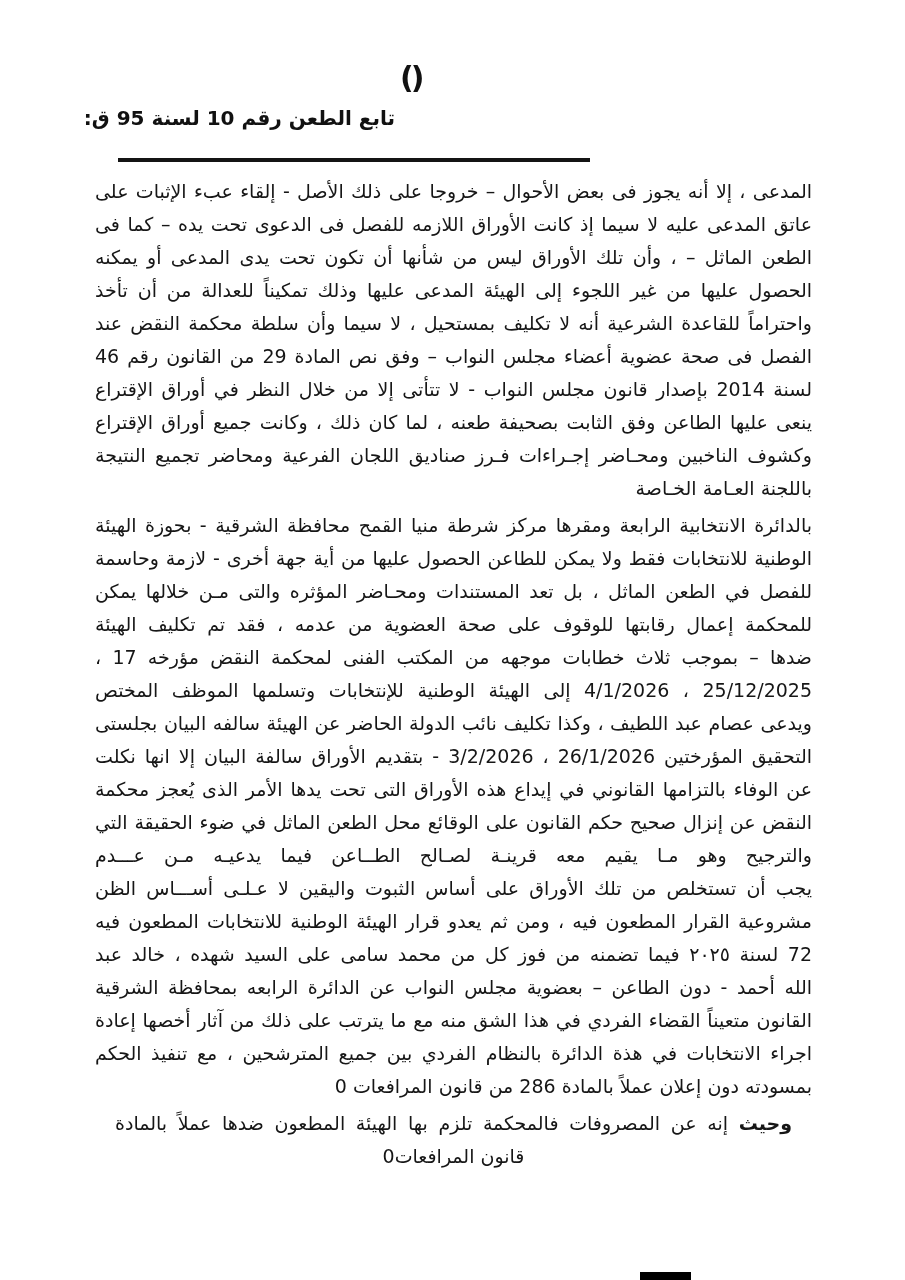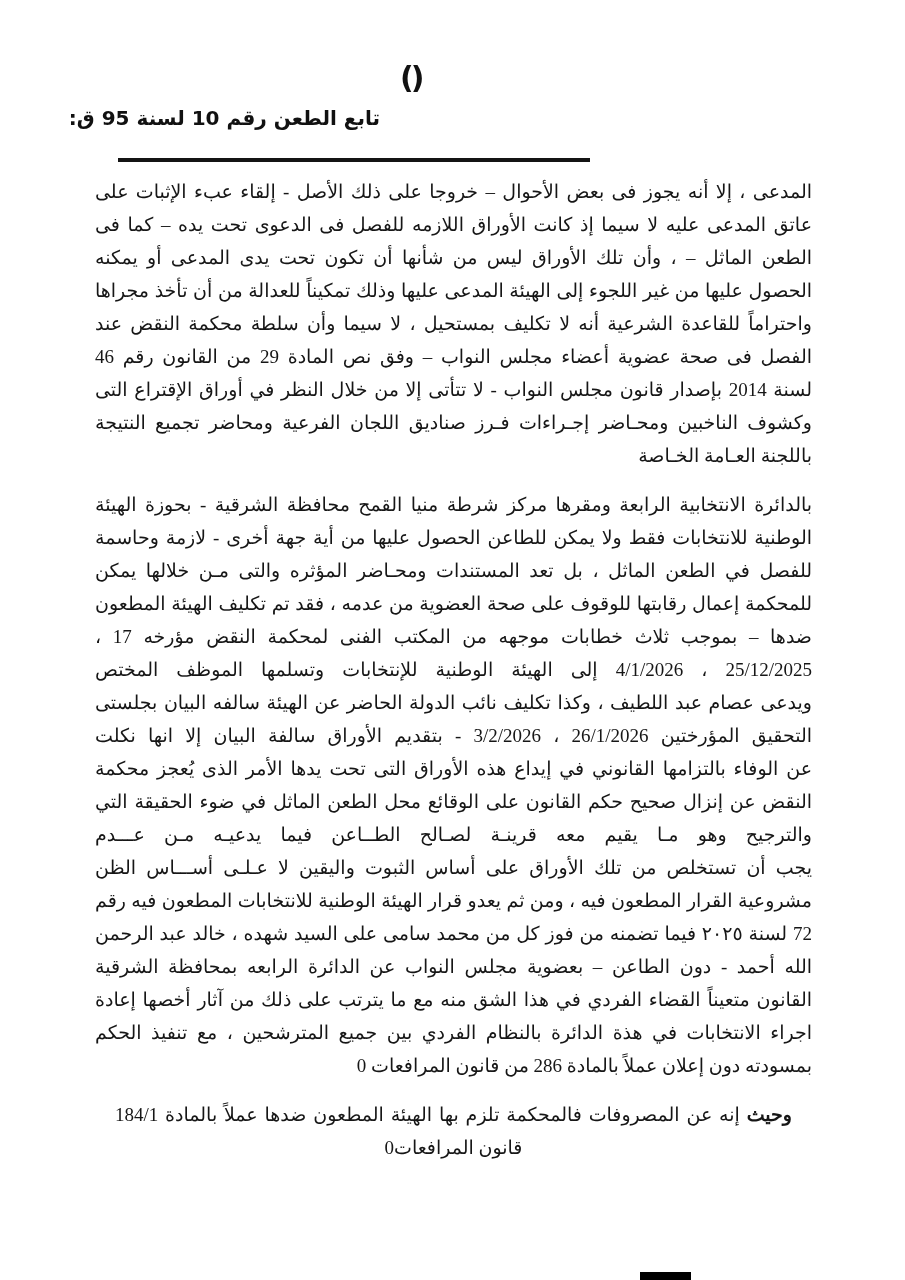--- a/index.html
+++ b/index.html
@@ -24,51 +24,50 @@
     left: 400px;
     direction: ltr;
     font-size: 30px;
     font-weight: bold;
     letter-spacing: -3px;
     color: #111;
   }
   .header-title {
     position: absolute;
     top: 106px;
-    right: 525px;
+    right: 510px;
     white-space: nowrap;
     font-size: 20px;
     font-weight: bold;
     color: #111;
   }
   .header-underline {
     position: absolute;
     top: 158px;
     left: 118px;
     width: 472px;
     height: 4px;
     background: #141414;
   }
   .body-text {
     position: absolute;
     top: 175px;
     right: 93px;
     left: 95px;
   }
   .para { margin: 0; }
-  .para + .para { margin-top: 16px; }
+  .para + .para { margin-top: 4px; }
   .line {
     height: 33px;
     line-height: 33px;
     font-size: 19px;
     text-align: justify;
     text-align-last: justify;
     overflow: hidden;
     white-space: normal;
-    font-family: Liberation Serif, serif;
   }
   .line.last {
     text-align-last: right;
   }
   .line.center {
     text-align-last: center;
     text-align: center;
   }
   .closing {
     padding: 0 20px;
@@ -97,20 +96,21 @@
   <div class="body-text">
 
     <div class="para">
       <div class="line">المدعى ، إلا أنه يجوز فى بعض الأحوال – خروجا على ذلك الأصل - إلقاء عبء الإثبات على</div>
       <div class="line">عاتق المدعى عليه لا سيما إذ كانت الأوراق اللازمه للفصل فى الدعوى تحت يده – كما فى</div>
       <div class="line">الطعن الماثل – ، وأن تلك الأوراق ليس من شأنها أن تكون تحت يدى المدعى أو يمكنه</div>
       <div class="line">الحصول عليها من غير اللجوء إلى الهيئة المدعى عليها وذلك تمكيناً للعدالة من أن تأخذ مجراها</div>
       <div class="line">واحتراماً للقاعدة الشرعية أنه لا تكليف بمستحيل ، لا سيما وأن سلطة محكمة النقض عند</div>
       <div class="line">الفصل فى صحة عضوية أعضاء مجلس النواب – وفق نص المادة 29 من القانون رقم 46</div>
       <div class="line">لسنة 2014 بإصدار قانون مجلس النواب - لا تتأتى إلا من خلال النظر في أوراق الإقتراع التى</div>
+      <div class="line">ينعى عليها الطاعن وفق الثابت بصحيفة طعنه ، لما كان ذلك ، وكانت جميع أوراق الإقتراع</div>
       <div class="line">وكشوف الناخبين ومحـاضر إجـراءات فـرز صناديق اللجان الفرعية ومحاضر تجميع النتيجة</div>
       <div class="line last">باللجنة العـامة الخـاصة</div>
     </div>
 
     <div class="para">
       <div class="line">بالدائرة الانتخابية الرابعة ومقرها مركز شرطة منيا القمح محافظة الشرقية - بحوزة الهيئة</div>
       <div class="line">الوطنية للانتخابات فقط ولا يمكن للطاعن الحصول عليها من أية جهة أخرى - لازمة وحاسمة</div>
       <div class="line">للفصل في الطعن الماثل ، بل تعد المستندات ومحـاضر المؤثره والتى مـن خلالها يمكن</div>
       <div class="line">للمحكمة إعمال رقابتها للوقوف على صحة العضوية من عدمه ، فقد تم تكليف الهيئة المطعون</div>
       <div class="line">ضدها – بموجب ثلاث خطابات موجهه من المكتب الفنى لمحكمة النقض مؤرخه 17 ،</div>

